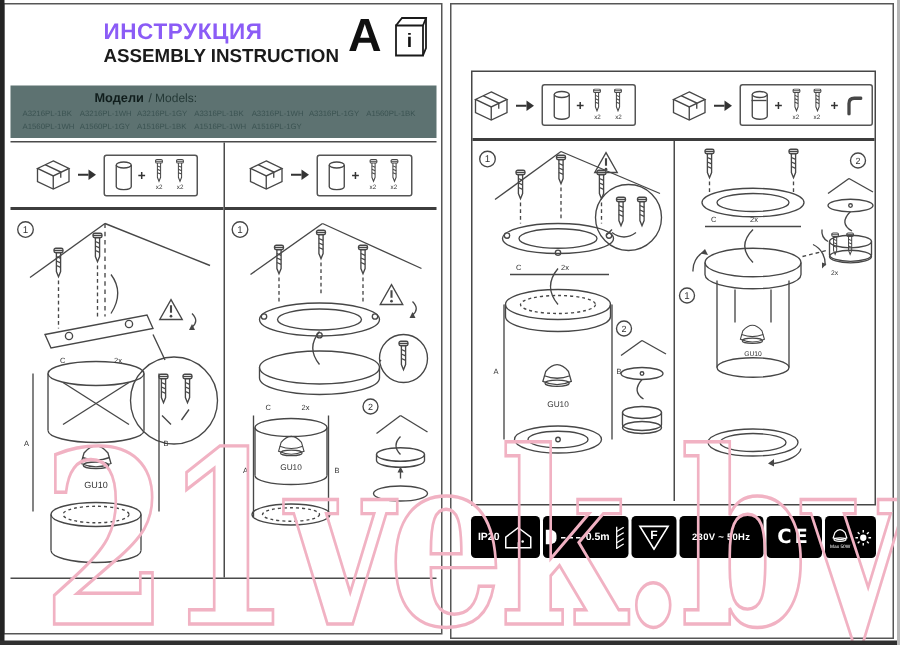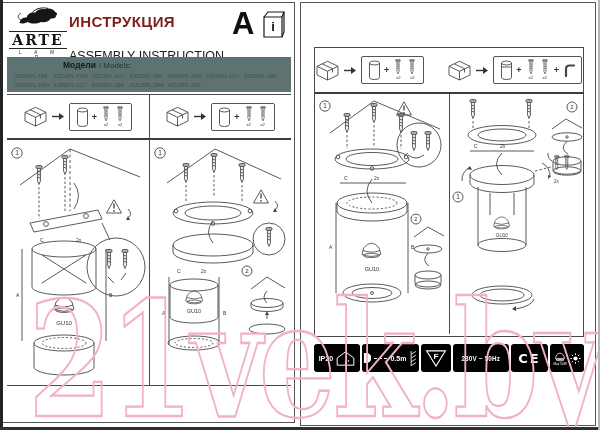--- a/index.html
+++ b/index.html
@@ -8,22 +8,22 @@
   .page{position:absolute;background:#fff;border:1px solid #565656;box-sizing:border-box;}
   .page-left{left:2px;top:2px;width:293px;height:421px;}
   .page-right{left:300px;top:2px;width:296px;height:424px;}
 
   
   .logo{position:absolute;left:6px;top:4px;width:58px;text-align:center;}
   .brand{font-family:"DejaVu Serif",serif;font-size:14px;font-weight:700;letter-spacing:2px;
          color:#141414;border-top:1px solid #222;border-bottom:1px solid #222;line-height:1.15;}
   .brand-sub{font-size:4.5px;letter-spacing:6px;color:#141414;padding-left:3px;margin-top:1px;}
   .titles{position:absolute;left:66px;top:10px;}
-  .t-ru{font-size:15px;font-weight:800;color:#7f1d1d;letter-spacing:.4px;}
-  .t-en{font-size:12.5px;font-weight:400;color:#1b1b1b;margin-top:19px;}
+  .t-ru{font-size:15px;font-weight:800;color:#8b5cf6;letter-spacing:.4px;}
+  .t-en{font-size:12.5px;font-weight:700;color:#1b1b1b;margin-top:0;}
   .doc-a{position:absolute;left:229px;top:3px;font-size:31px;font-weight:600;color:#101010;}
   .booklet{position:absolute;left:258px;top:8px;}
 
   
   .banner{position:absolute;left:4px;top:54px;width:284px;height:35px;background:#5d7271;
           box-sizing:border-box;padding:3px 8px 0;}
   .m-label{font-size:8.5px;color:#101d1c;font-weight:700;margin-left:48px;}
   .m-label .m-en{font-weight:400;color:#253937;margin-left:3px;font-size:8px;}
   .m-list{display:flex;flex-wrap:wrap;margin-top:2px;}
   .model{width:38.2px;font-size:5.2px;color:#3b5352;line-height:1.75;white-space:nowrap;}
@@ -108,29 +108,20 @@
       <ellipse cx="6" cy="2.5" rx="5" ry="2"></ellipse>
       <path d="M1,2.5 V17 a5,2 0 0 0 10,0 V2.5"></path>
     </g>
   </defs>
 </svg>
 
 <div class="sheet">
 
   <div class="page page-left">
 
-    <div class="logo">
-      <svg width="46" height="20" viewBox="0 0 60 28">
-        <path d="M4,22 C6,16 10,14 14,15 C15,10 20,7 26,8 C28,4 34,2 40,3 C46,1 52,3 54,7 C57,8 58,11 55,12 C56,15 52,17 48,16 C46,20 40,22 34,21 C28,24 20,24 16,21 C12,23 6,24 4,22 Z" fill="#161616"></path>
-        <path d="M22,8 C26,2 36,0 44,2" stroke="#161616" stroke-width="1.4" fill="none"></path>
-        <path d="M6,18 C1,16 1,11 6,9" stroke="#161616" stroke-width="1.2" fill="none"></path>
-      </svg>
-      <div class="brand">ARTE</div>
-      <div class="brand-sub">L A M P</div>
-    </div>
 
     <div class="titles">
       <div class="t-ru">ИНСТРУКЦИЯ</div>
       <div class="t-en">ASSEMBLY INSTRUCTION</div>
     </div>
 
     <div class="doc-a">A</div>
 
     <div class="booklet">
       <svg width="24" height="28" viewBox="0 0 24 28">

